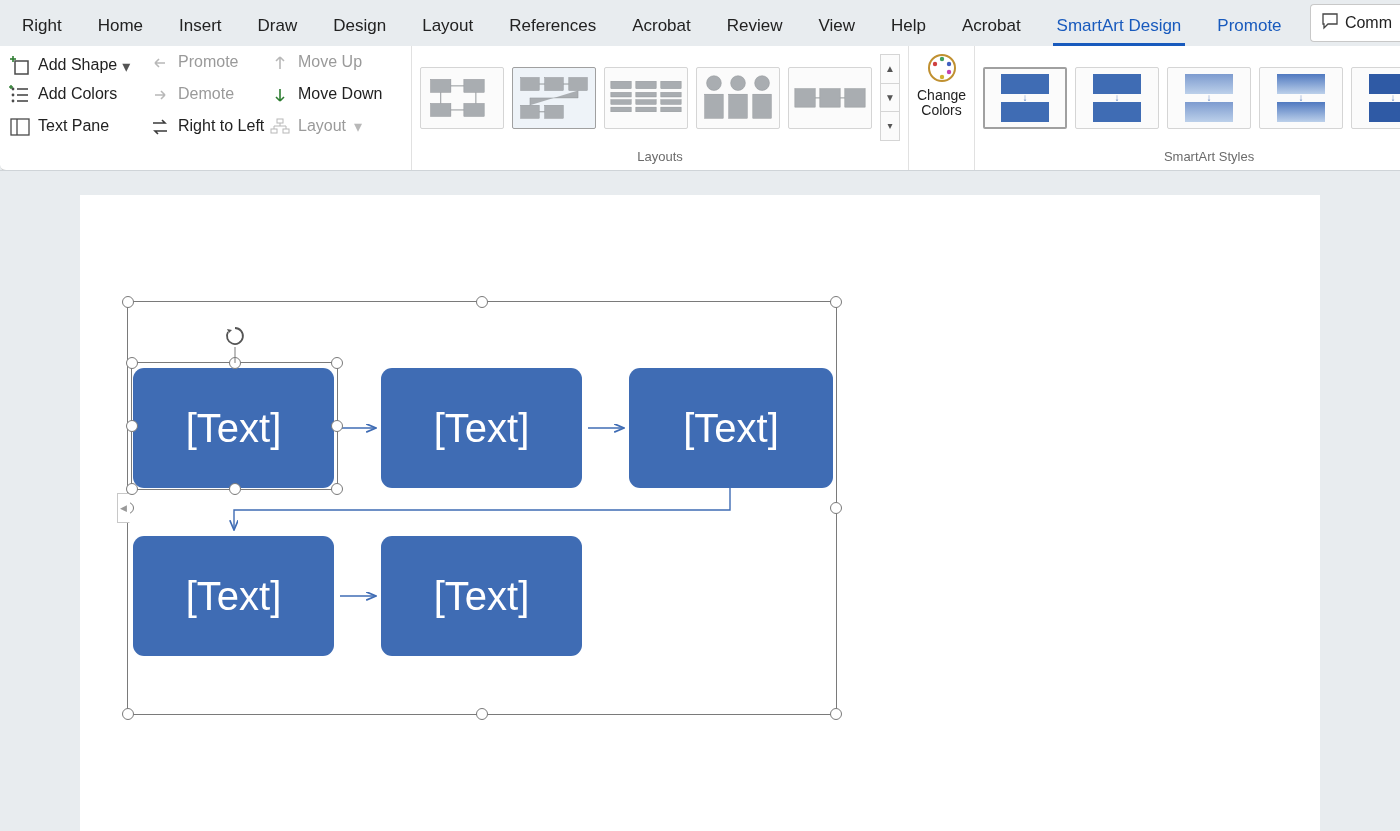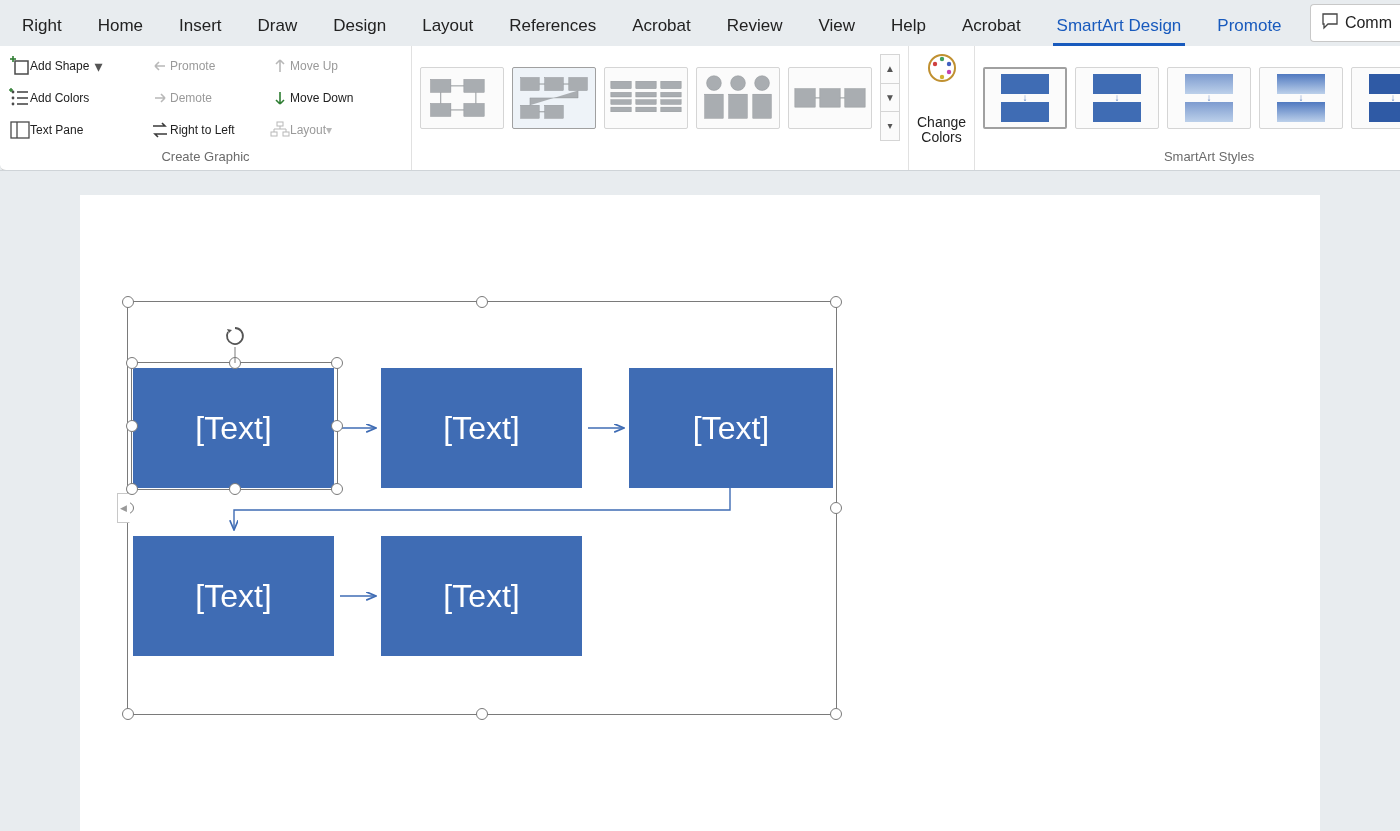--- a/index.html
+++ b/index.html
@@ -48,21 +48,21 @@
   .group{
     display:flex;flex-direction:column;justify-content:space-between;
     border-right:1px solid #e1e1e1;padding:4px 8px 2px 8px;
   }
   .group-label{
     text-align:center;font-size:13px;color:#6b6b6b;padding-bottom:4px;
   }
   
   .cg{width:395px;}
   .cg-grid{display:grid;grid-template-columns:140px 120px 135px;grid-template-rows:32px 32px 32px;}
-  .rb-btn{display:flex;align-items:center;gap:0;font-size:12px;padding:3px 2px;white-space:nowrap;}
+  .rb-btn{display:flex;align-items:flex-start;gap:8px;font-size:16px;padding:3px 2px;white-space:nowrap;}
   .rb-btn.disabled{color:var(--muted);}
   .rb-btn .ico{width:20px;height:20px;display:flex;align-items:center;justify-content:center;flex:0 0 20px;}
   .rb-btn svg{overflow:visible;}
   .split{display:flex;align-items:center;}
   .split .caret{width:14px;text-align:center;color:#555;}
   
   .layouts{width:480px;}
   .lay-row{display:flex;gap:8px;align-items:center;height:95px;}
   .lay-thumb{
     width:84px;height:62px;border:1px solid #d5d5d5;background:#fbfbfb;border-radius:2px;
@@ -74,21 +74,21 @@
   .lay-scroll{display:flex;flex-direction:column;width:20px;align-self:stretch;margin-top:4px;margin-bottom:4px;}
   .lay-scroll button{
     flex:1;border:1px solid #d5d5d5;background:#fbfbfb;font-size:10px;line-height:1;color:#555;
     display:flex;align-items:center;justify-content:center;padding:0;
   }
   .lay-scroll button+button{border-top:none;}
   
   .chg{width:70px;align-items:center;}
   .chg-btn{display:flex;flex-direction:column;align-items:center;gap:2px;font-size:14px;}
   .chg-btn .ico{width:36px;height:36px;}
-  .chg-btn .lbl{line-height:1.1;text-align:center;margin-top:27px;}
+  .chg-btn .lbl{line-height:1.1;text-align:center;}
   
   .styles{flex:1;border-right:none;}
   .styles-row{display:flex;gap:8px;align-items:center;height:95px;}
   .style-thumb{
     width:84px;height:62px;border:1px solid #d5d5d5;background:#fbfbfb;border-radius:2px;
     display:flex;flex-direction:column;align-items:center;justify-content:center;gap:4px;
     box-sizing:border-box;padding:4px;position:relative;
   }
   .style-thumb.selected{border:2px solid #a0a0a0;}
   .style-thumb .bar{width:48px;height:20px;}
@@ -128,21 +128,22 @@
     width:22px;height:22px;
   }
   .sel-frame .rot::after{
     content:"";position:absolute;left:50%;top:22px;width:1px;height:16px;background:#7a7a7a;transform:translateX(-50%);
   }
   
   .sa-canvas{position:absolute;inset:0;}
   .sa-shape{
     position:absolute;background:var(--shape);color:var(--shape-text);
     display:flex;align-items:center;justify-content:center;
-    font-size:32px;
+    font-size:40px;
+    border-radius:11px;
   }
 </style>
 </head>
 <body>
 
 <div class="menubar">
   <div class="menu-tab file">Right</div>
   <div class="menu-tab">Home</div>
   <div class="menu-tab">Insert</div>
   <div class="menu-tab">Draw</div>
@@ -261,21 +262,20 @@
             <line x1="3" y1="8" x2="3" y2="11" stroke="#b8b8b8"></line>
             <line x1="15" y1="8" x2="15" y2="11" stroke="#b8b8b8"></line>
             <rect x="0" y="11" width="6" height="4" fill="none" stroke="#b8b8b8"></rect>
             <rect x="12" y="11" width="6" height="4" fill="none" stroke="#b8b8b8"></rect>
           </svg>
         </span>
         <span>Layout</span>
         <span class="caret" style="color:#b8b8b8;">▾</span>
       </div>
     </div>
-    <div class="group-label">Create Graphic</div>
   </div>
 
   <div class="group layouts">
     <div class="lay-row">
       <div class="lay-thumb">
         <svg viewBox="0 0 80 56">
             <rect x="6" y="8" width="22" height="14"></rect>
             <rect x="42" y="8" width="22" height="14"></rect>
             <rect x="6" y="34" width="22" height="14"></rect>
             <rect x="42" y="34" width="22" height="14"></rect>
@@ -332,20 +332,21 @@
             <line x1="24" y1="28" x2="29" y2="28"></line>
             <line x1="51" y1="28" x2="56" y2="28"></line>
           </svg>
       </div>
       <div class="lay-scroll">
         <button>▲</button>
         <button>▼</button>
         <button>▾</button>
       </div>
     </div>
+    <div class="group-label">Layouts</div>
   </div>
 
   <div class="group chg" style="border-right:1px solid #e1e1e1;">
     <div class="chg-btn">
       <span class="ico">
         <svg width="36" height="36" viewBox="0 0 36 36">
           <circle cx="18" cy="18" r="13" fill="none" stroke="#c09030" stroke-width="2"></circle>
           <circle cx="11" cy="14" r="2.2" fill="#d04040"></circle>
           <circle cx="18" cy="9" r="2.2" fill="#40a060"></circle>
           <circle cx="25" cy="14" r="2.2" fill="#4060c0"></circle>

